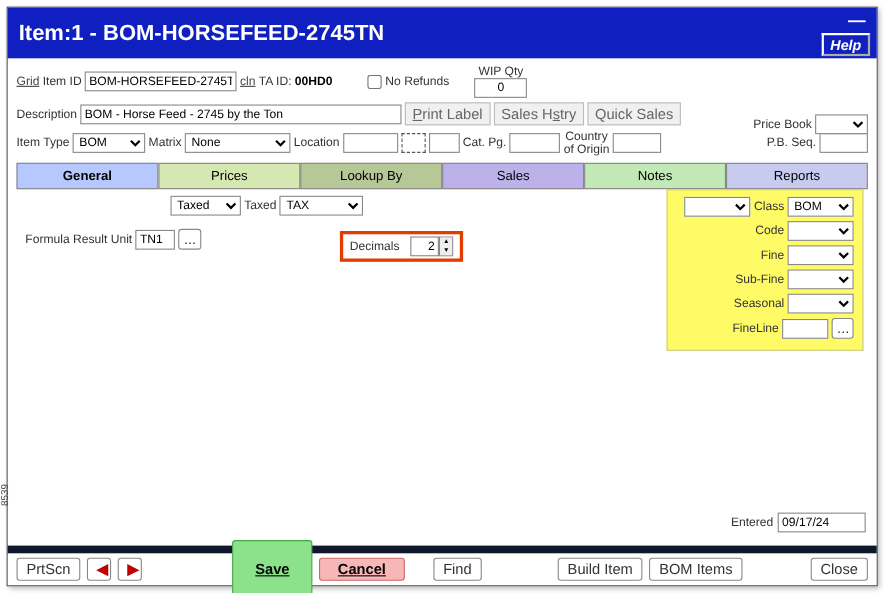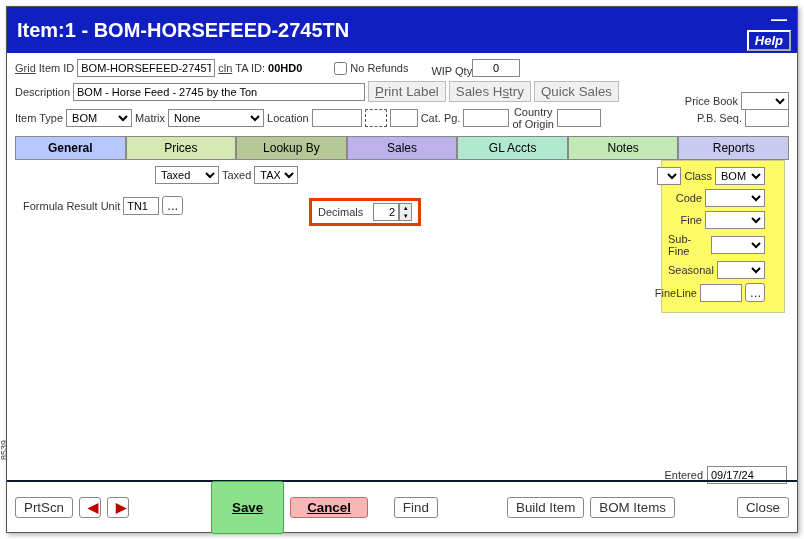--- a/index.html
+++ b/index.html
@@ -90,33 +90,33 @@
     display: inline-flex; flex-direction: column; border: 1px solid #888; height: 18px;
   }
   .spin button {
     border: none; background: #eee; font-size: 6px; line-height: 7px;
     height: 9px; width: 11px; cursor: pointer; padding: 0;
   }
 
   .yellow-panel {
     position: absolute; right: 4px; top: 0;
     background: #fffb66; border: 1px solid #cc8;
-    padding: 6px 19px 6px 6px; width: 124px;
+    padding: 6px 8px 6px 6px; width: 179px;
   }
   .yp-row { display: flex; align-items: center; justify-content: flex-end; margin-bottom: 4px; gap: 3px; }
   .yp-row select, .yp-row input { width: 60px; }
   .yp-corner { width: 22px; }
 
   .entered-row {
     position: absolute; right: 10px; bottom: 48px;
     display: flex; align-items: center; gap: 4px; font-size: 11px;
   }
   .bottom-bar {
     position: absolute; left: 0; right: 0; bottom: 0;
-    height: 52px; border-top: 2px solid #0f172a;
+    height: 36px; border-top: 7px solid #0f172a;
     display: flex; align-items: center; padding: 0 8px; gap: 6px;
   }
   .btn-outline {
     border: 1px solid #888; background: #fff; color: #333;
     padding: 2px 8px; cursor: pointer; border-radius: 3px;
   }
   .nav-btn { width: 22px; text-align: center; color: #c00000; font-weight: bold; }
   .btn-save {
     background: #8be28b; border: 1px solid #4a4; color: #000;
     padding: 18px 20px; cursor: pointer; border-radius: 3px;
@@ -154,21 +154,21 @@
     <div class="row">
       <span class="grid-link">Grid</span>
       <span class="lbl">Item ID</span>
       <input type="text" style="width: 138px;" value="BOM-HORSEFEED-2745TN">
       <span class="grid-link">cln</span>
       <span class="lbl" style="font-weight:normal">TA ID:</span>
       <span style="font-weight:bold">00HD0</span>
       <span style="width:26px"></span>
       <input type="checkbox" class="checkbox" style="">
       <span class="lbl">No Refunds</span>
-      <div style="display:flex;flex-direction:row;align-items:flex-end;margin-left:20px">
+      <div style="display:flex;flex-direction:column;align-items:center;margin-left:20px">
         <span class="lbl">WIP Qty</span>
         <input type="text" style="width: 48px; text-align: center;" value="0">
       </div>
     </div>
 
     <div class="row">
       <span class="lbl">Description</span>
       <input type="text" style="width: 292px;" value="BOM - Horse Feed - 2745 by the Ton">
       <button class="btn-flat"><span class="u">P</span>rint Label</button>
       <button class="btn-flat">Sales H<span class="u">s</span>try</button>
@@ -198,33 +198,32 @@
       </div>
       <span class="lbl" style="margin-left:auto">P.B. Seq.</span>
       <input type="text" style="width: 44px;">
     </div>
 
     <div class="tabs">
       <div class="tab general">General</div>
       <div class="tab prices">Prices</div>
       <div class="tab lookup">Lookup By</div>
       <div class="tab sales">Sales</div>
-      <div class="tab glaccts">GL Accts</div>
       <div class="tab notes">Notes</div>
       <div class="tab reports">Reports</div>
     </div>
 
     <div class="tab-panels">
       <div class="panel-left">
         <div class="row" style="margin-left:132px">
           <select style="width:64px">
             <option>Taxed</option>
           </select>
           <span class="lbl">Taxed</span>
-          <select style="width:44px">
+          <select style="width:76px">
             <option>TAX</option>
           </select>
         </div>
         <div class="row" style="margin-top:12px">
           <span class="lbl">Formula Result Unit</span>
           <input type="text" style="width: 36px;" value="TN1">
           <button class="btn-outline" style="padding:1px 4px">...</button>
         </div>
       </div>
 

